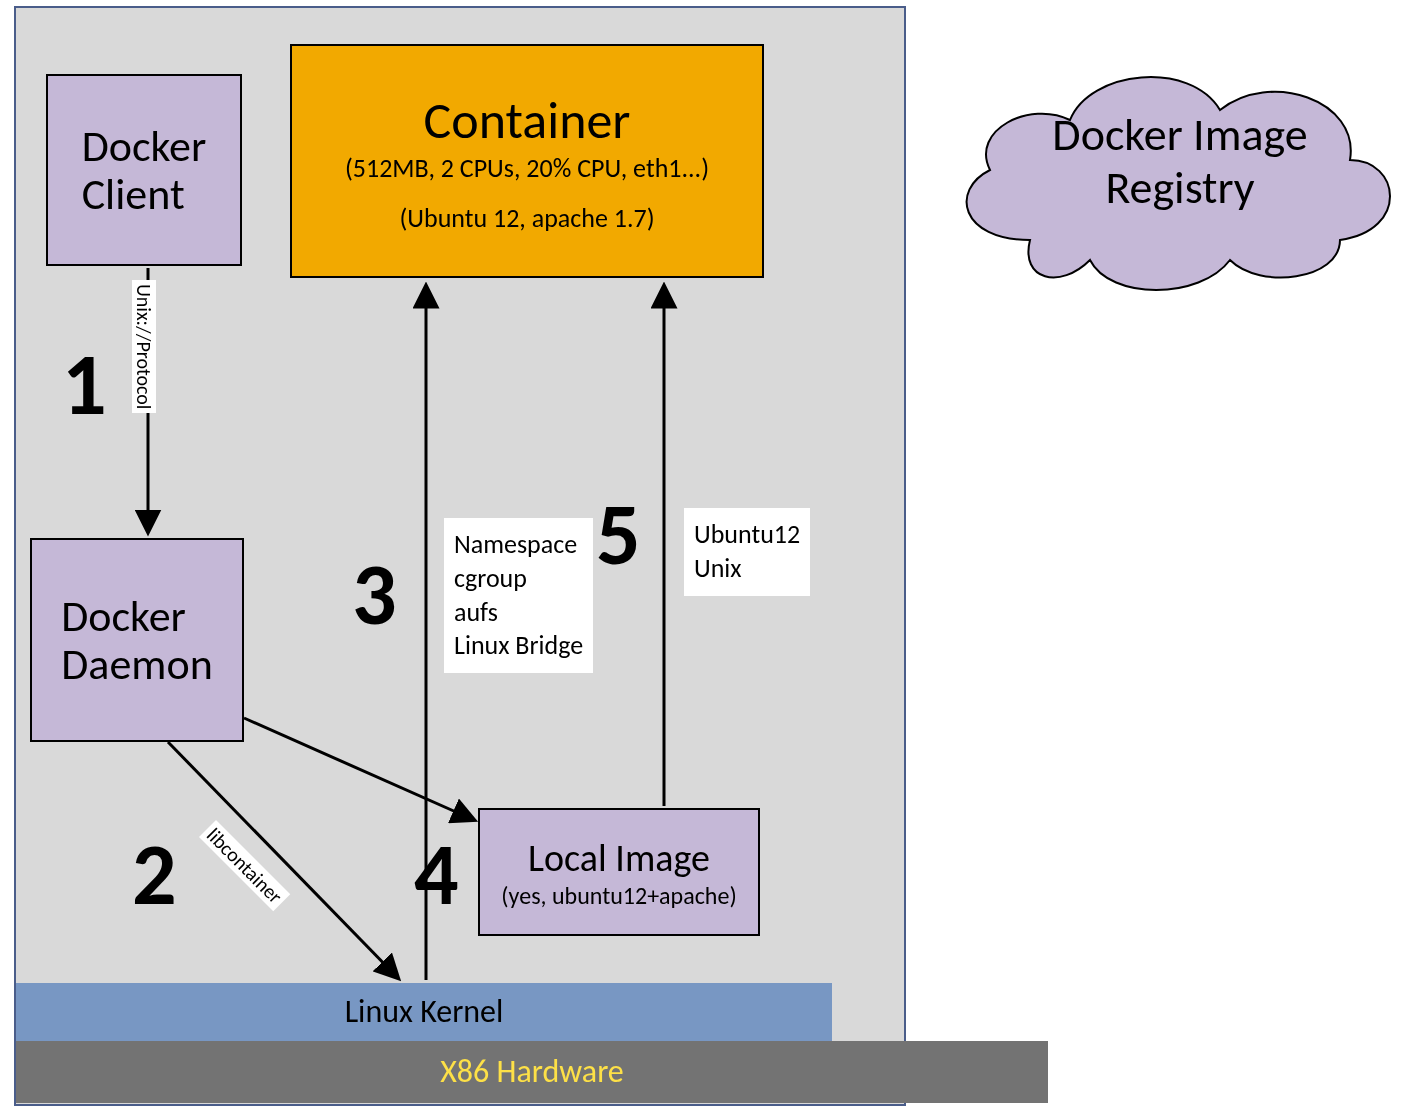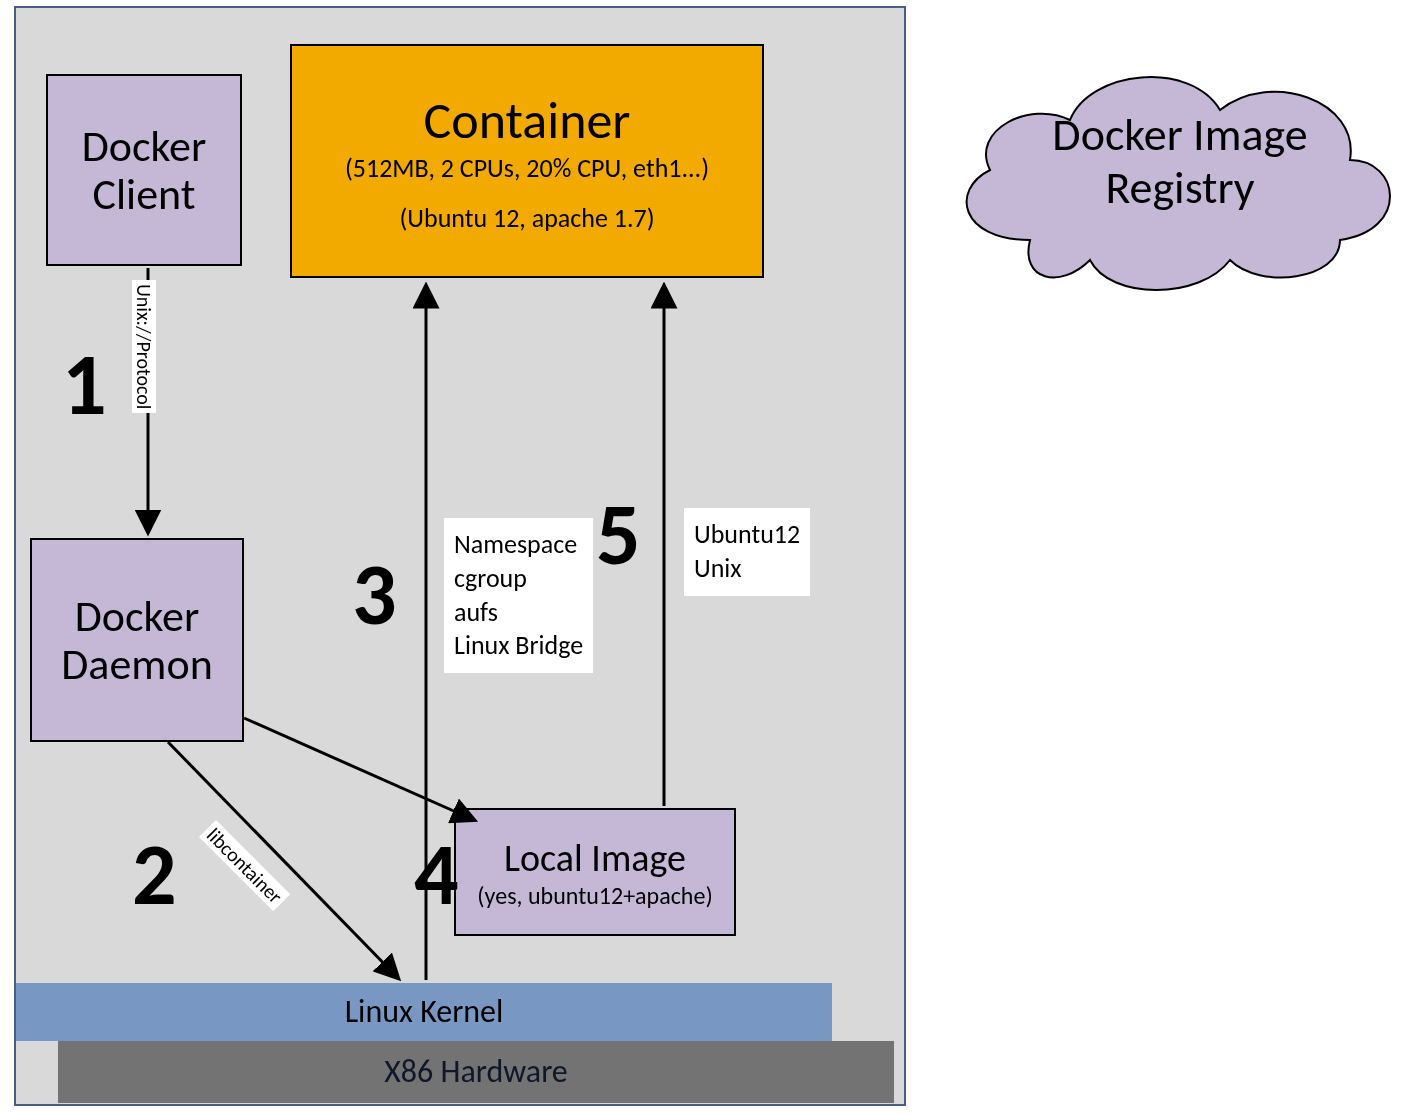--- a/index.html
+++ b/index.html
@@ -1,17 +1,17 @@
 <!DOCTYPE html>
 <html><head>
 <meta charset="utf-8">
 <style>
   html,body{margin:0;padding:0;width:1428px;height:1114px;background:#fff;font-family:"Calibri","Segoe UI",Arial,sans-serif;color:#000;}
   .stage{position:relative;width:1428px;height:1114px;}
-  .box{position:absolute;box-sizing:border-box;border:2px solid #000;text-align:center;display:flex;flex-direction:column;justify-content:center;align-items:center;}
+  .box{position:absolute;box-sizing:border-box;border:2px solid #000;display:flex;flex-direction:column;justify-content:center;align-items:center;}
   .purple{background:#c5b8d7;}
   .orange{background:#f2a900;}
   .blue{background:#7897c3;}
   .grey{background:#737373;}
   .lightgrey{background:#d9d9d9;}
   .label-big{font-size:44px;line-height:1.1;}
   .label-mid{font-size:32px;line-height:1.1;}
   .label-sm{font-size:26px;line-height:1.25;}
   .step{position:absolute;font-size:88px;font-weight:600;}
   .note{position:absolute;background:#fff;padding:10px 10px;font-size:26px;line-height:1.3;}
@@ -22,41 +22,41 @@
 </head>
 <body>
 
 <div class="stage">
 
   <div class="box lightgrey" style="left:14px;top:6px;width:892px;height:1100px;border-color:#4a5d8a;"></div>
 
   <div class="box blue" style="left:16px;top:983px;width:816px;height:58px;border:none;">
     <span class="label-mid">Linux Kernel</span>
   </div>
-  <div class="box grey" style="left:16px;top:1041px;width:836px;height:62px;border:none;color:#0f172a;margin-left:42px;">
+  <div class="box grey" style="left:16px;top:1041px;width:1032px;height:62px;border:none;color:#fde047;">
     <span class="label-mid">X86 Hardware</span>
   </div>
 
   <div class="box purple" style="left:46px;top:74px;width:196px;height:192px;">
     <span class="label-big" style="white-space:pre-line;">Docker
 Client</span>
   </div>
 
   <div class="box purple" style="left:30px;top:538px;width:214px;height:204px;">
     <span class="label-big" style="white-space:pre-line;">Docker
 Daemon</span>
   </div>
 
   <div class="box orange" style="left:290px;top:44px;width:474px;height:234px;">
     <span style="font-size:52px;">Container</span>
     <span class="label-sm" style="">(512MB, 2 CPUs, 20% CPU, eth1...)</span>
     <span class="label-sm" style="margin-top:18px;">(Ubuntu 12, apache 1.7)</span>
   </div>
 
-  <div class="box purple" style="left:454px;top:808px;width:282px;height:128px;">
+  <div class="box purple" style="left:478px;top:808px;width:282px;height:128px;">
     <span style="font-size:38px;">Local Image</span>
     <span style="font-size:24px;">(yes, ubuntu12+apache)</span>
   </div>
 
   <svg class="arrows" width="1428" height="1114">
     <defs>
       <marker id="ah" viewBox="0 0 12 12" refX="10" refY="6" markerWidth="9" markerHeight="9" orient="auto-start-reverse">
         <path d="M0,0 L12,6 L0,12 z" fill="#000"></path>
       </marker>
     </defs>

